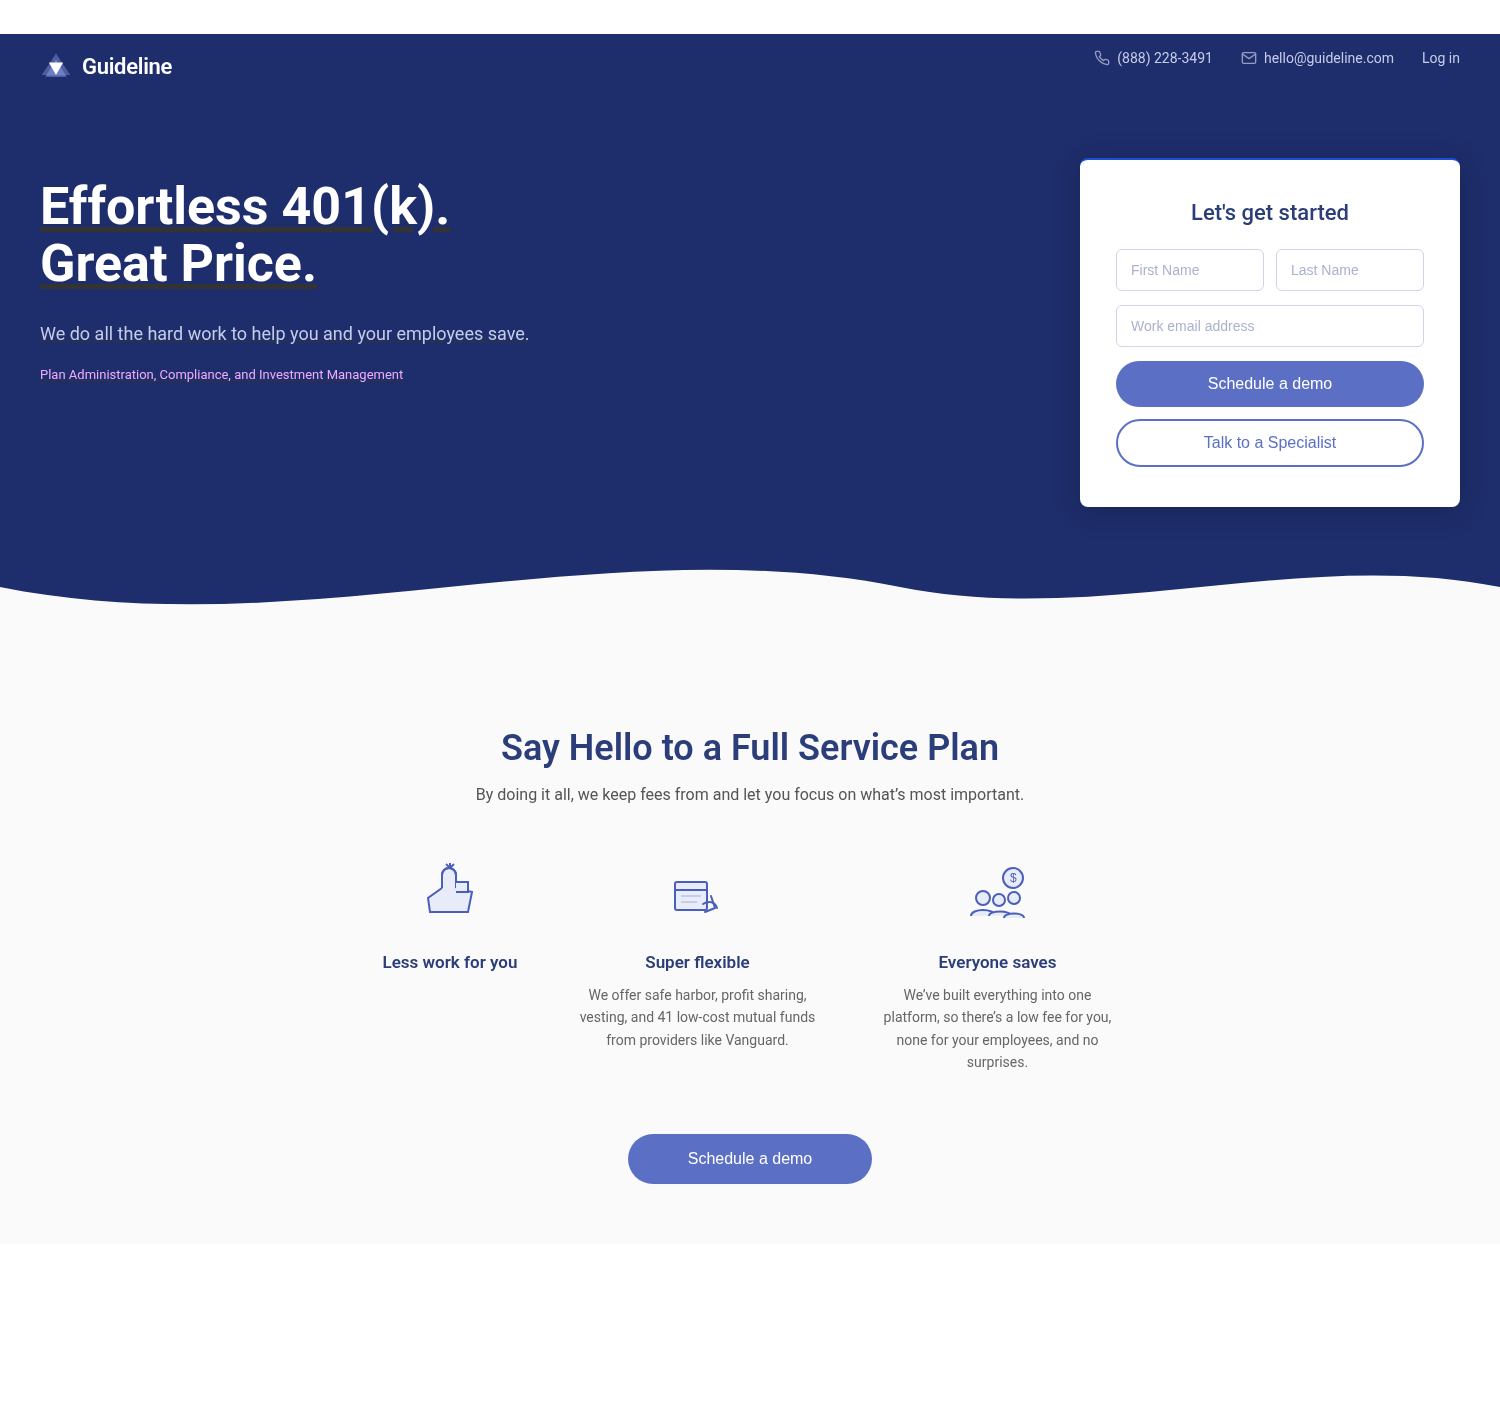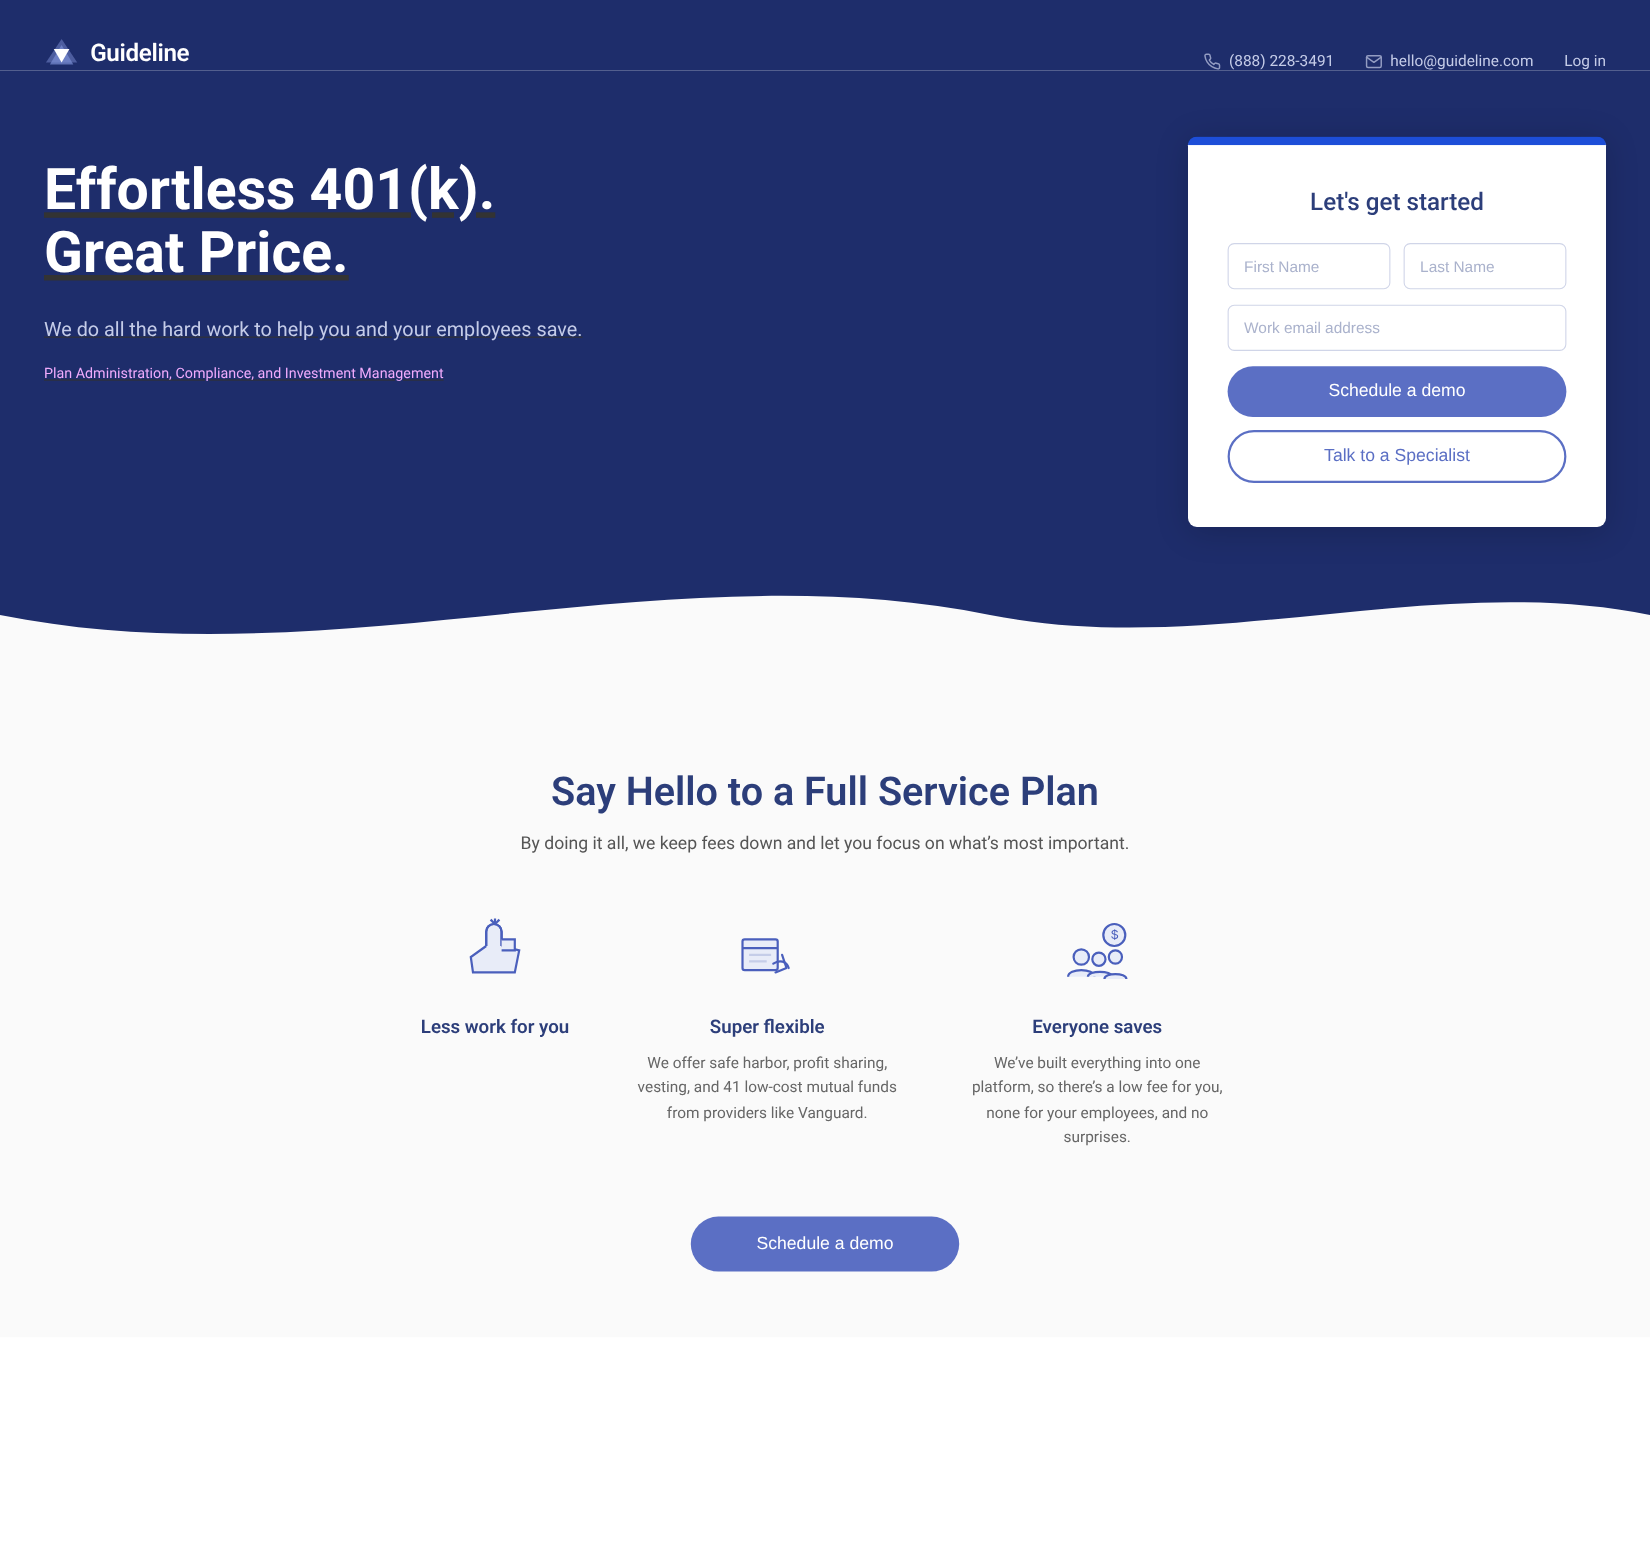--- a/index.html
+++ b/index.html
@@ -2,24 +2,25 @@
 <html><head>
   <meta charset="utf-8">
   <style>
     * { margin: 0; padding: 0; box-sizing: border-box; }
     body { font-family: -apple-system, BlinkMacSystemFont, 'Segoe UI', Roboto, sans-serif; background: #fff; color: #333; }
 
     
     header {
       background: #1e2d6b;
       display: flex;
-      align-items: flex-end;
+      align-items: flex-start;
       justify-content: space-between;
-      padding: 0 40px;
+      padding: 16px 40px;
       height: 64px;
+      margin-top: 34px;
     }
     .logo-area {
       display: flex;
       align-items: center;
       gap: 10px;
     }
     .logo-icon {
       width: 32px;
       height: 32px;
     }
@@ -97,21 +98,21 @@
     }
 
     
     .form-card {
       background: #fff;
       border-radius: 8px;
       padding: 40px 36px;
       width: 380px;
       min-width: 340px;
       box-shadow: 0 4px 30px rgba(0,0,0,0.18);
-      border-top: 8px solid #1d4ed8;
+      border-top: 2px solid #1d4ed8;
       z-index: 10;
       position: relative;
     }
     .form-card-title {
       text-align: center;
       font-size: 22px;
       color: #2c3e7a;
       margin-bottom: 24px;
       font-weight: 500;
     }
@@ -275,21 +276,21 @@
 
   <div class="hero-wave">
     <svg viewBox="0 0 1500 120" preserveAspectRatio="none" xmlns="http://www.w3.org/2000/svg">
       <path d="M0,60 C300,120 600,0 900,60 C1100,100 1300,20 1500,60 L1500,120 L0,120 Z" fill="#fafafa"></path>
     </svg>
   </div>
 </section>
 
 <section class="features">
   <h2 class="features-title">Say Hello to a Full Service Plan</h2>
-  <p class="features-subtitle">By doing it all, we keep fees down and let you focus on what’s most important.</p>
+  <p class="features-subtitle">By doing it all, we keep fees from and let you focus on what’s most important.</p>
 
   <div class="features-grid">
 
     <div class="feature-item">
       <div class="feature-icon">
         <svg width="72" height="72" viewBox="0 0 72 72" fill="none" xmlns="http://www.w3.org/2000/svg">
 
           <g stroke="#4a5fbc" stroke-width="2" fill="none">
             <rect x="28" y="8" width="14" height="28" rx="7" fill="#e8ecf8"></rect>
             <rect x="28" y="8" width="14" height="28" rx="7" stroke="#4a5fbc"></rect>

